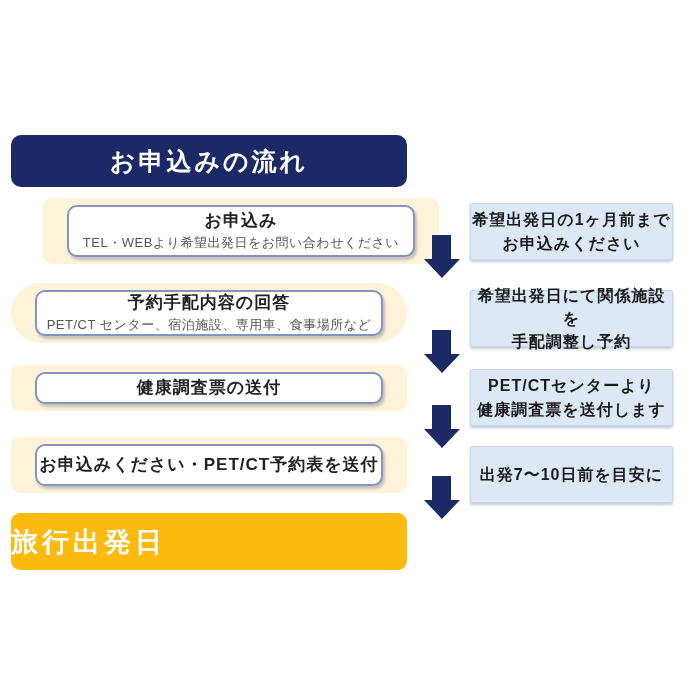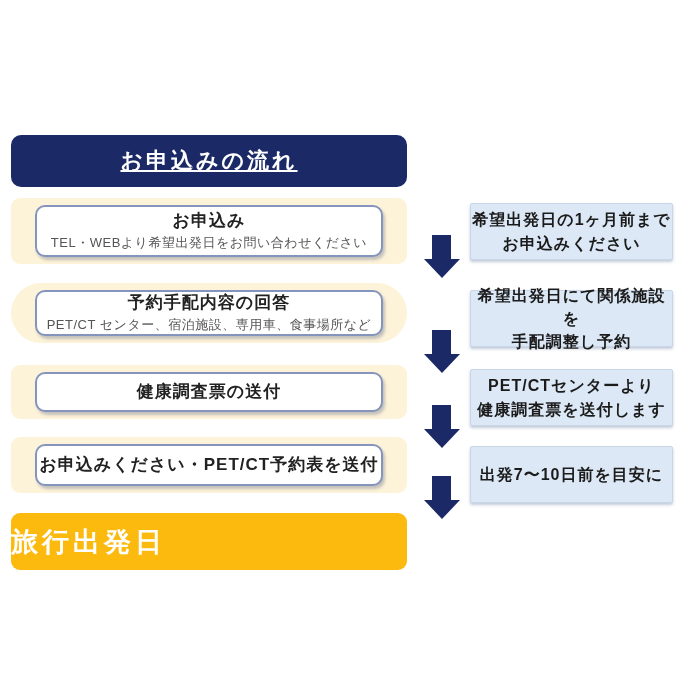--- a/index.html
+++ b/index.html
@@ -22,42 +22,42 @@
     background:#ffffff;
     overflow:hidden;
   }
   
   .header-banner{
     position:absolute;left:11px;top:135px;width:396px;height:52px;
     background:var(--navy);border-radius:10px;
     display:flex;align-items:center;justify-content:center;
   }
   .header-banner .t{
-    color:#ffffff;font-size:22px;font-weight:bold;letter-spacing:3px;text-decoration:underline;
+    color:#ffffff;font-size:25px;font-weight:bold;letter-spacing:3px;
   }
   
   .step{
     position:absolute;left:11px;width:396px;
     background:var(--cream);border-radius:9px;
   }
   .step .inner{
     position:absolute;left:24px;right:24px;top:7px;bottom:7px;
     background:#ffffff;
     border:2px solid var(--box-border);
     border-radius:10px;
     box-shadow:2px 3px 3px rgba(90,100,130,.35);
     display:flex;flex-direction:column;align-items:center;justify-content:center;
     text-align:center;
   }
   .step .title{font-size:17px;font-weight:bold;color:var(--title-text);letter-spacing:1px;line-height:1.25;}
   .step .sub{font-size:13px;color:var(--sub-text);letter-spacing:.5px;margin-top:3px;line-height:1.3;}
   .step .sub:empty{display:none;}
-  .step1{top:198px;height:66px;}
+  .step1{top:198px;height:66px;margin-left:32px;}
   .step2{top:283px;height:60px;border-radius:30px;}
-  .step3{top:365px;height:54px;}
+  .step3{top:365px;height:46px;}
   .step4{top:437px;height:56px;}
   
   .footer-banner{
     position:absolute;left:11px;top:513px;width:396px;height:57px;
     background:var(--gold);border-radius:9px;
     display:flex;align-items:center;justify-content:flex-start;
   }
   .footer-banner .t{
     color:#ffffff;font-size:27px;font-weight:bold;letter-spacing:4px;
   }

